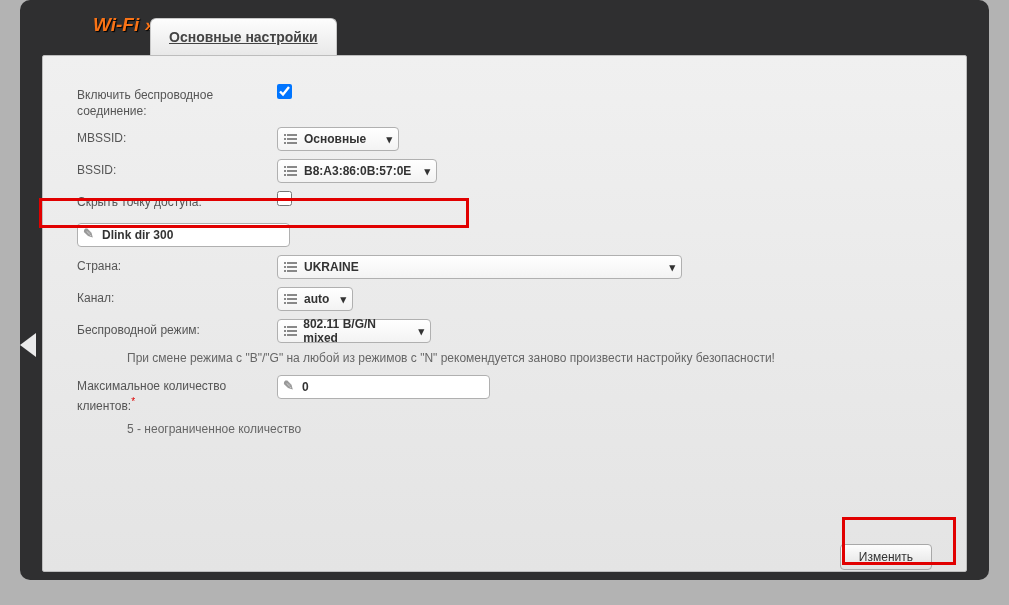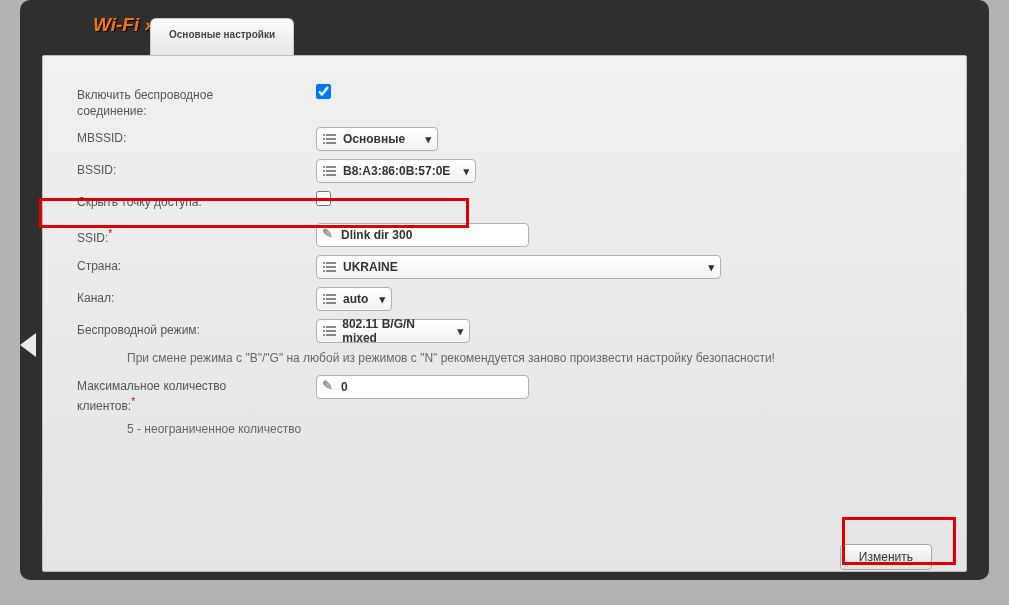--- a/index.html
+++ b/index.html
@@ -40,25 +40,26 @@
     left: 130px; top: 14px;
     height: 41px;
   }
   .tab {
     display: inline-block;
     background: linear-gradient(#fdfdfd,#e5e5e5);
     border: 1px solid #c8c8c8;
     border-bottom: none;
     border-radius: 6px 6px 0 0;
     padding: 10px 18px 16px 18px;
-    font-size: 10px;
+    font-size: 14px;
     font-weight: bold;
     color: #444;
     position: relative;
     top: 4px;
+    text-decoration: underline;
   }
   .content {
     position: absolute;
     left: 22px; top: 55px;
     right: 22px; bottom: 8px;
     background: linear-gradient(#f0f0f0,#e4e4e4);
     border: 1px solid #bdbdbd;
     border-radius: 2px;
     padding: 28px 34px 20px 34px;
   }
@@ -69,21 +70,20 @@
     border-top: 12px solid transparent;
     border-bottom: 12px solid transparent;
     border-right: 16px solid #eaeaea;
     z-index: 5;
   }
   .row {
     display: flex;
     align-items: flex-start;
     margin-bottom: 8px;
     min-height: 24px;
-    gap: 39px;
   }
   .row-label {
     width: 200px;
     padding-top: 4px;
     font-size: 12px;
     color: #555;
     line-height: 1.3;
   }
   .row-control { flex: 1; }
   .req { color: #d00; font-size: 10px; vertical-align: super; }
@@ -227,23 +227,20 @@
     </div>
 
     <div class="row">
       <div class="row-label">Скрыть точку доступа:</div>
       <div class="row-control">
         <input type="checkbox" class="checkbox" style="">
       </div>
     </div>
 
     <div class="row">
-      <div class="row-label">
-        <span>SSID:</span><span class="req">*</span>
-      </div>
       <div class="row-control">
         <div class="text-input">
           <span class="pencil-icon"></span>
           <span>Dlink dir 300</span>
         </div>
       </div>
     </div>
 
     <div class="row">
       <div class="row-label">Страна:</div>

